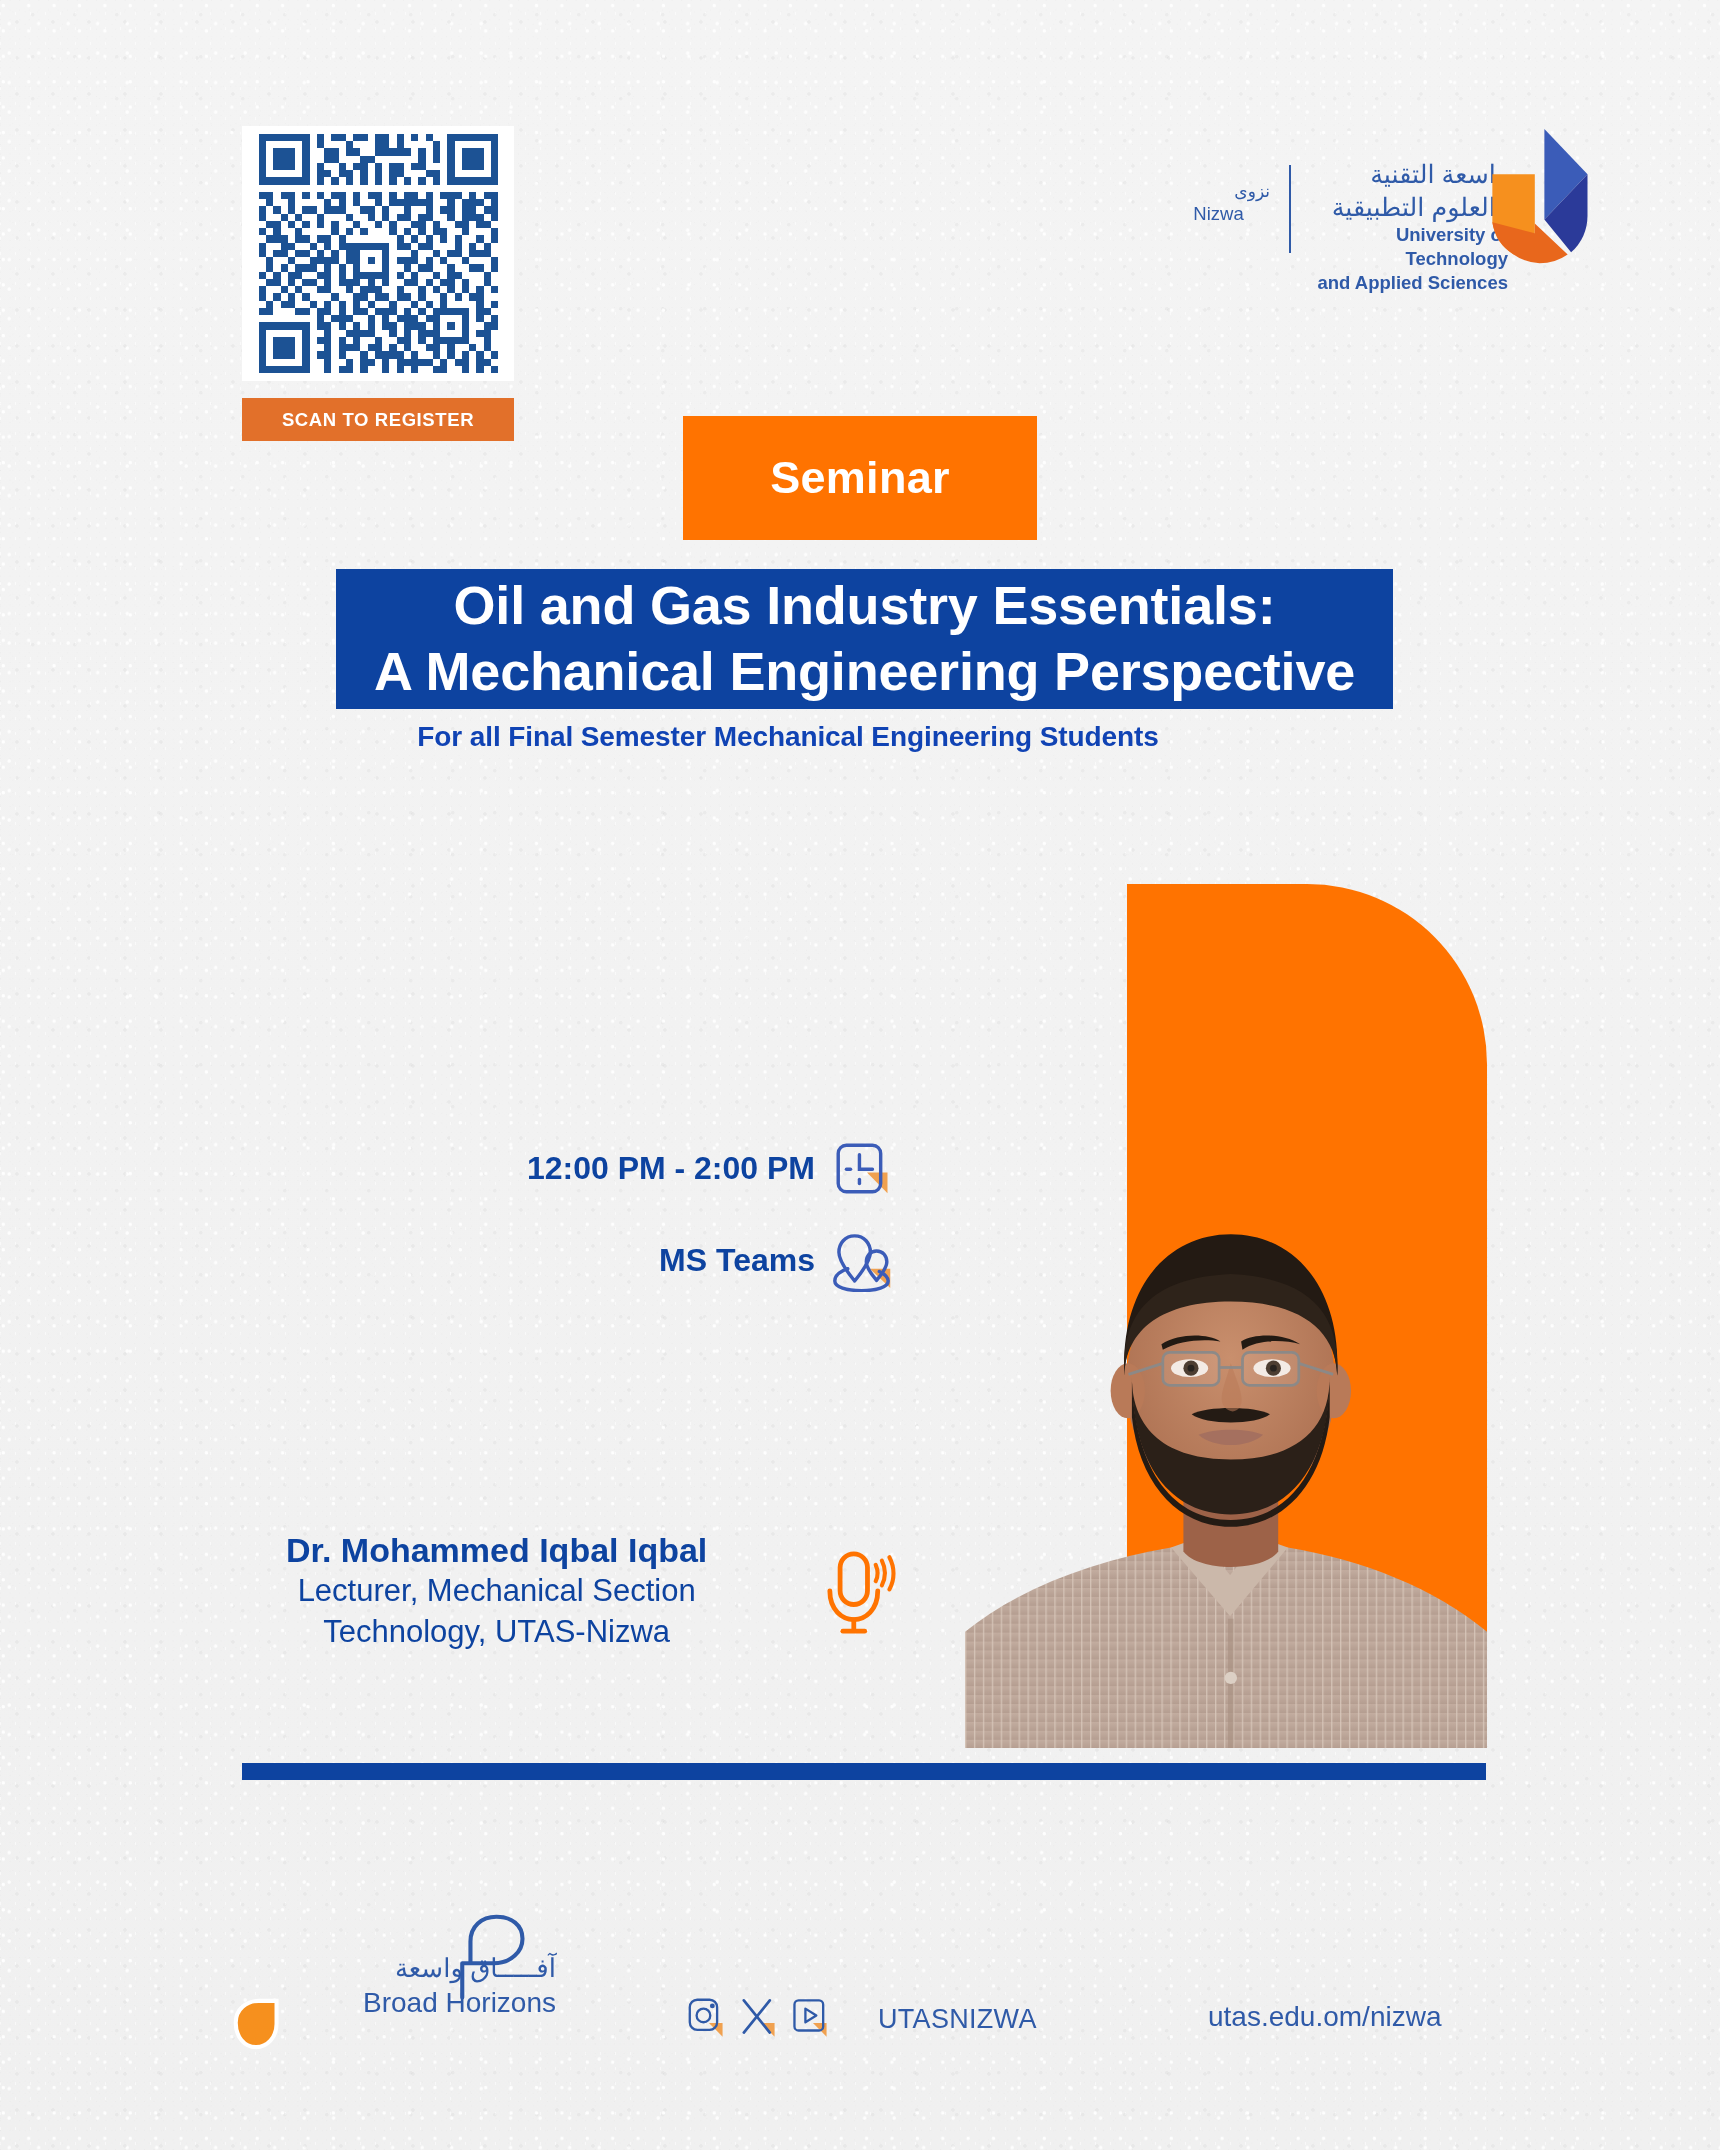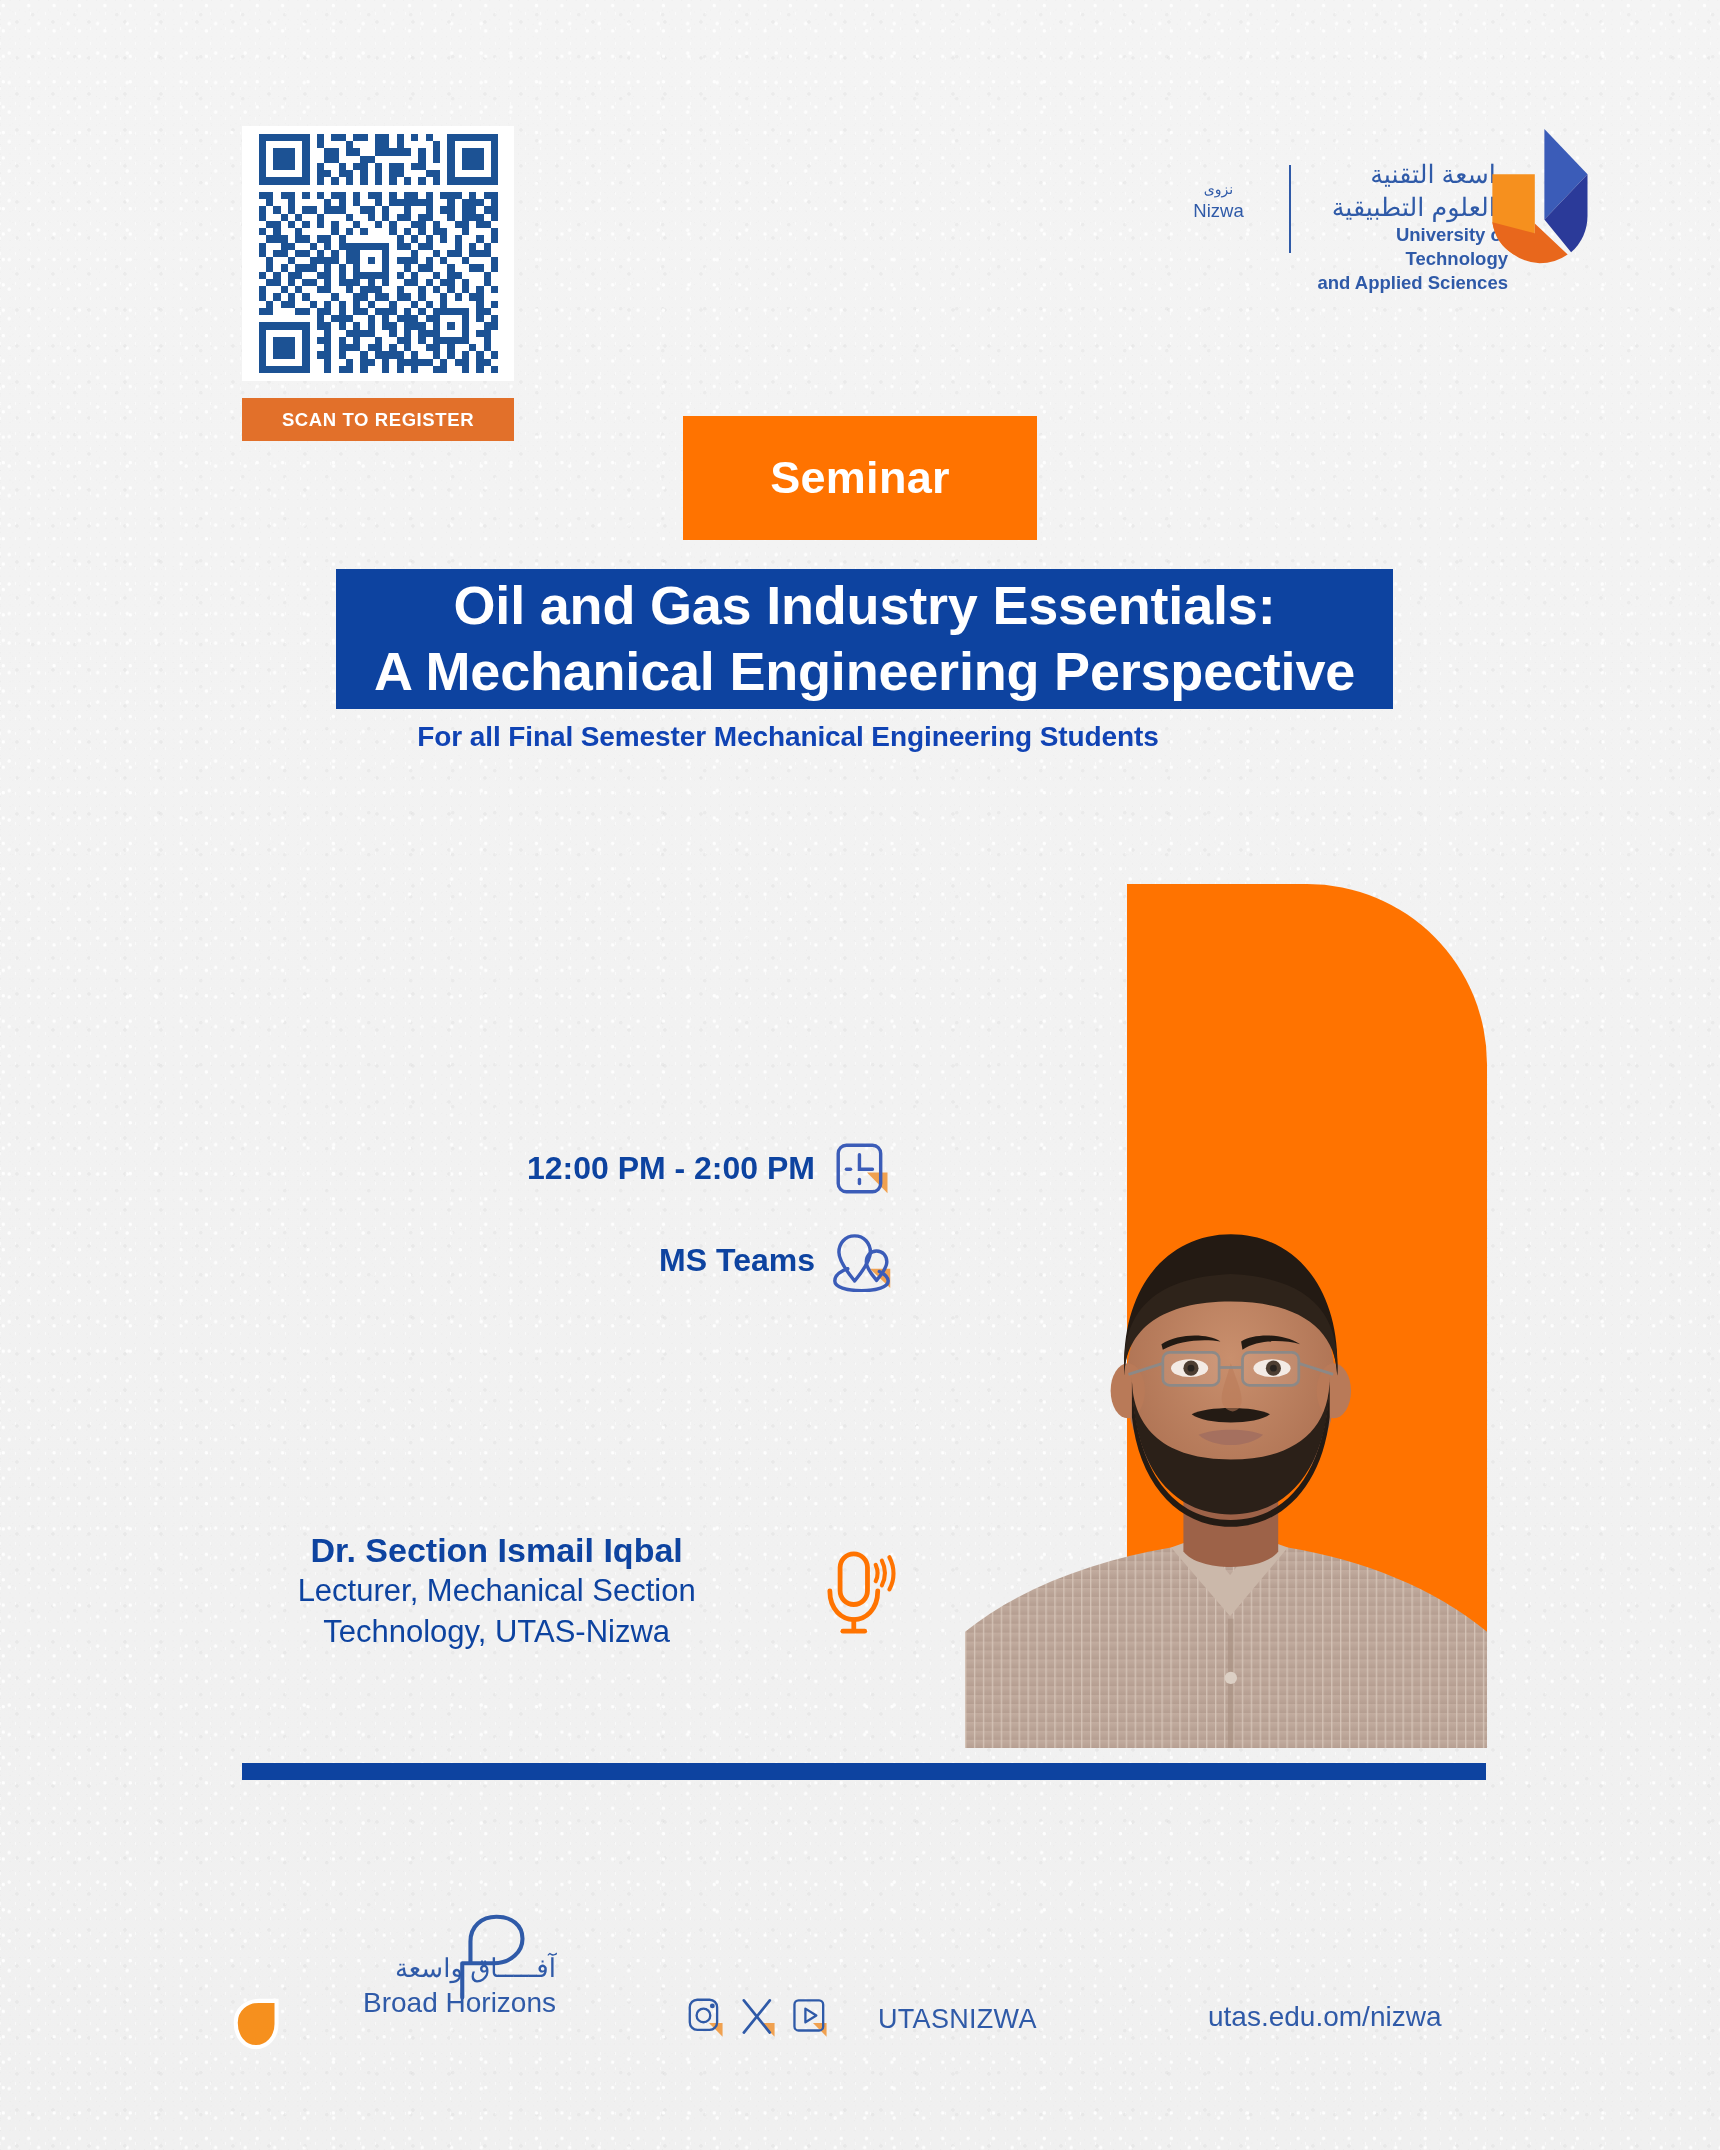--- a/index.html
+++ b/index.html
@@ -45,21 +45,21 @@
     color: #ffffff; font-size: 18.5px; font-weight: 700;
     letter-spacing: 0.6px;
   }
 
   
   #utas-logo { left: 1167px; top: 125px; width: 439px; height: 158px; }
   #utas-nizwa {
     position: absolute; left: 0; top: 56px; width: 103px;
     text-align: center; color: #2f5aa8;
   }
-  #utas-nizwa .ar { font-size: 14px; line-height: 1.25; }
+  #utas-nizwa .ar { font-size: 17px; line-height: 1.25; text-align: right; }
   #utas-nizwa .en { font-size: 18.5px; line-height: 1.25; }
   #utas-divider {
     position: absolute; left: 122px; top: 40px; width: 2.1px; height: 88px;
     background: #2f5aa8;
   }
   #utas-names {
     position: absolute; left: 136px; top: 33px; width: 205px;
     text-align: right; color: #2f5aa8;
   }
   #utas-names .ar1, #utas-names .ar2 { font-size: 25.4px; line-height: 1.28; font-weight: 400; }
@@ -604,21 +604,21 @@
       <g fill="none" stroke="#3b5cb8" stroke-width="5" stroke-linecap="round" stroke-linejoin="round">
         <path d="M36 10 C50 10 59 21 59 34 C59 48 44 66 36 76 C28 66 13 48 13 34 C13 21 22 10 36 10 Z"></path>
         <path d="M68 32 C77 32 83 39 83 48 C83 57 74 68 68 75 C62 68 53 57 53 48 C53 39 59 32 68 32 Z"></path>
         <path d="M26 58 C14 62 7 69 7 76 C7 85 24 90 46 90 C68 90 85 85 85 76 C85 71 80 66 72 62"></path>
       </g>
     </svg>
   </div>
 
   <div class="abs" id="speaker">
     <div id="speaker-text">
-      <div id="speaker-name">Dr. Section Ismail Iqbal</div>
+      <div id="speaker-name">Dr. Mohammed Iqbal Iqbal</div>
       <div id="speaker-role1">Lecturer, Mechanical Section</div>
       <div id="speaker-role2">Technology, UTAS-Nizwa</div>
     </div>
     <svg id="mic-icon" viewBox="0 0 110 130">
       <g fill="none" stroke="#ff7300" stroke-width="7" stroke-linecap="round">
         <rect x="23" y="10" width="40" height="74" rx="20"></rect>
         <path d="M8 64 C8 92 26 106 43 106 C60 106 78 92 78 64"></path>
         <path d="M43 106 L43 122"></path>
         <path d="M27 123 L59 123"></path>
         <path d="M84 20 C90 32 90 44 84 56" stroke-width="6"></path>

